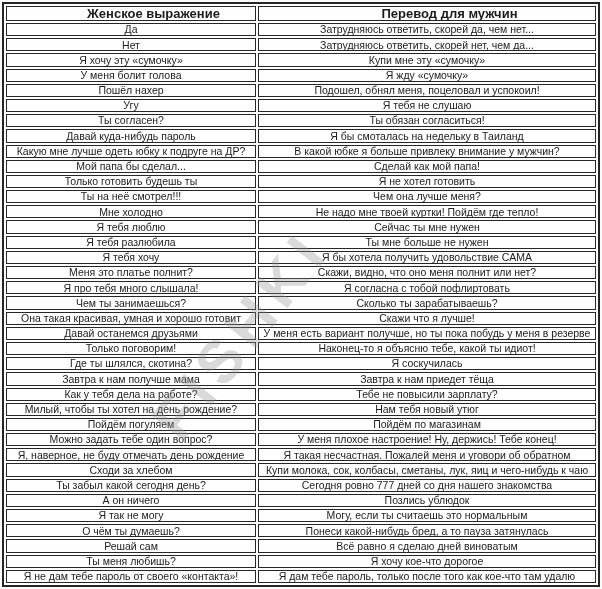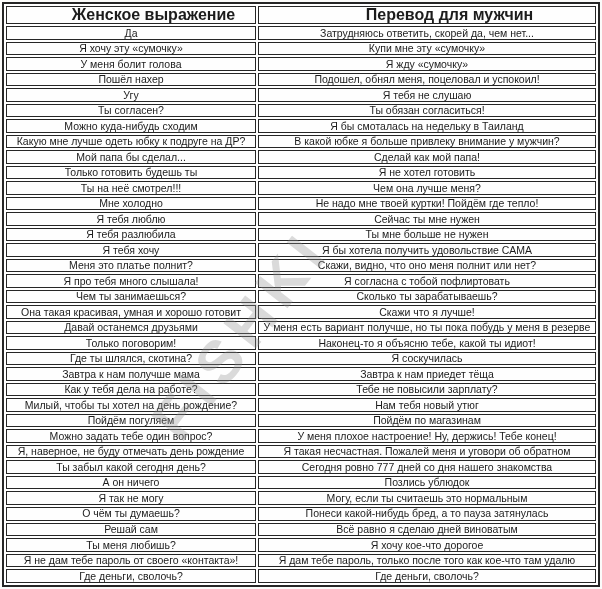--- a/index.html
+++ b/index.html
@@ -34,21 +34,21 @@
     padding: 0 3px;
     overflow: hidden;
     white-space: nowrap;
     font-size: 10.5px;
     line-height: 1;
     color: #1c1c1c;
     background: #fefefe;
   }
   th {
     font-weight: bold;
-    font-size: 16px;
+    font-size: 13px;
     padding-left: 48px;
   }
   col.left-col  { width: 250px; }
   col.right-col { width: auto; }
   .watermark {
     position: absolute;
     left: 40px; top: 135px;
     width: 400px; height: 400px;
     display: flex;
     align-items: center;
@@ -79,41 +79,45 @@
         <th>Женское выражение</th>
         <th>Перевод для мужчин</th>
       </tr>
     </thead>
     <tbody id="table-body">
         <tr>
           <td>Да</td>
           <td>Затрудняюсь ответить, скорей да, чем нет...</td>
         </tr>
         <tr>
+          <td>Нет</td>
+          <td>Затрудняюсь ответить, скорей нет, чем да...</td>
+        </tr>
+        <tr>
           <td>Я хочу эту «сумочку»</td>
           <td>Купи мне эту «сумочку»</td>
         </tr>
         <tr>
           <td>У меня болит голова</td>
           <td>Я жду «сумочку»</td>
         </tr>
         <tr>
           <td>Пошёл нахер</td>
           <td>Подошел, обнял меня, поцеловал и успокоил!</td>
         </tr>
         <tr>
           <td>Угу</td>
           <td>Я тебя не слушаю</td>
         </tr>
         <tr>
           <td>Ты согласен?</td>
           <td>Ты обязан согласиться!</td>
         </tr>
         <tr>
-          <td>Можно куда-нибудь сходим</td>
+          <td>Давай куда-нибудь пароль</td>
           <td>Я бы смоталась на недельку в Таиланд</td>
         </tr>
         <tr>
           <td>Какую мне лучше одеть юбку к подруге на ДР?</td>
           <td>В какой юбке я больше привлеку внимание у мужчин?</td>
         </tr>
         <tr>
           <td>Мой папа бы сделал...</td>
           <td>Сделай как мой папа!</td>
         </tr>
@@ -187,20 +191,24 @@
         </tr>
         <tr>
           <td>Можно задать тебе один вопрос?</td>
           <td>У меня плохое настроение! Ну, держись! Тебе конец!</td>
         </tr>
         <tr>
           <td>Я, наверное, не буду отмечать день рождение</td>
           <td>Я такая несчастная. Пожалей меня и уговори об обратном</td>
         </tr>
         <tr>
+          <td>Сходи за хлебом</td>
+          <td>Купи молока, сок, колбасы, сметаны, лук, яиц и чего-нибудь к чаю</td>
+        </tr>
+        <tr>
           <td>Ты забыл какой сегодня день?</td>
           <td>Сегодня ровно 777 дней со дня нашего знакомства</td>
         </tr>
         <tr>
           <td>А он ничего</td>
           <td>Позлись ублюдок</td>
         </tr>
         <tr>
           <td>Я так не могу</td>
           <td>Могу, если ты считаешь это нормальным</td>
@@ -214,22 +222,18 @@
           <td>Всё равно я сделаю дней виноватым</td>
         </tr>
         <tr>
           <td>Ты меня любишь?</td>
           <td>Я хочу кое-что дорогое</td>
         </tr>
         <tr>
           <td>Я не дам тебе пароль от своего «контакта»!</td>
           <td>Я дам тебе пароль, только после того как кое-что там удалю</td>
         </tr>
-        <tr>
-          <td>Где деньги, сволочь?</td>
-          <td>Где деньги, сволочь?</td>
-        </tr>
       </tbody>
   </table>
 
   <div class="watermark">FISHKI</div>
 
 </div>
 
 </body></html>

